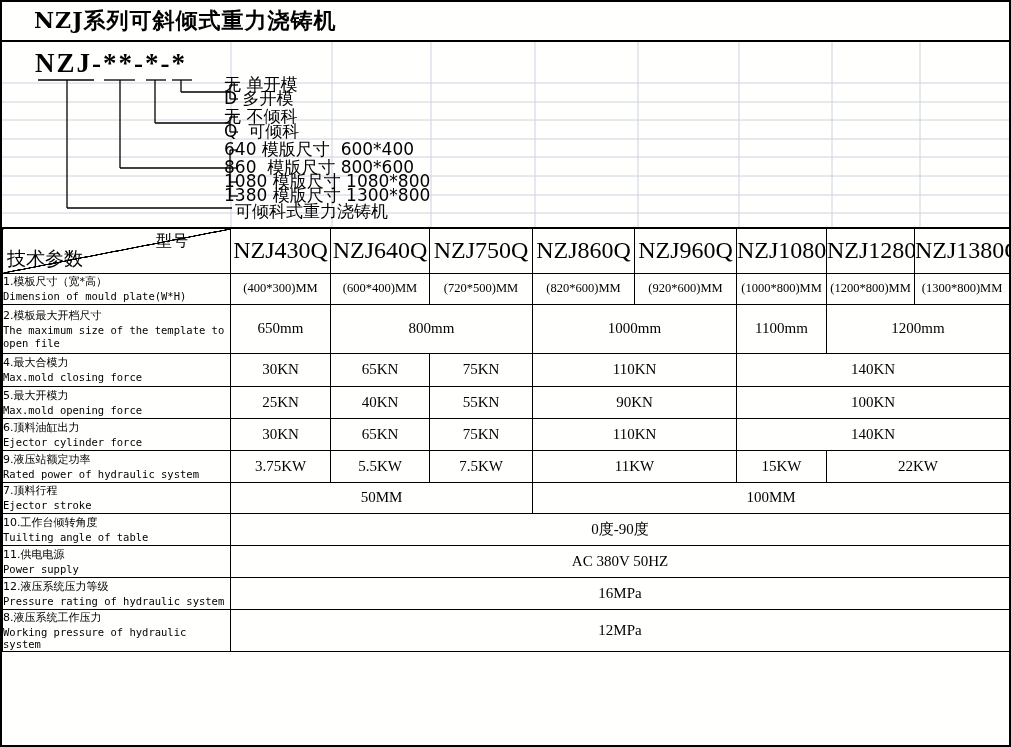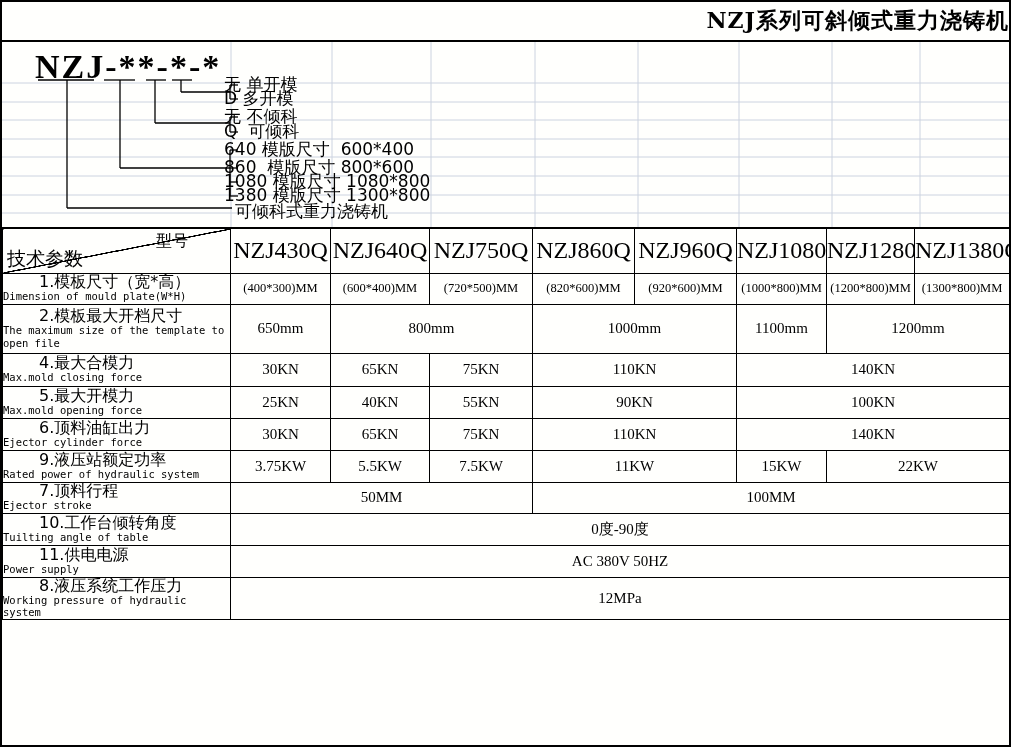--- a/index.html
+++ b/index.html
@@ -2,45 +2,45 @@
 <html><head>
 <meta charset="utf-8">
 <style>
   html,body{margin:0;padding:0;background:#ffffff;}
   .page{
     position:relative;width:1011px;height:747px;box-sizing:border-box;
     background:#fffffd;border:2px solid #000;overflow:hidden;
     font-family:"DejaVu Sans",sans-serif;color:#000;
   }
   
-  .titlebar{height:38px;border-bottom:2px solid #000;display:flex;align-items:center;justify-content:flex-end;}
+  .titlebar{height:38px;border-bottom:2px solid #000;display:flex;align-items:center;justify-content:flex-start;padding-left:32px;}
   .title{font-family:"DejaVu Serif",serif;font-weight:bold;font-size:22px;letter-spacing:1px;}
   
   .diagram{position:relative;height:185px;}
   .diagram svg{position:absolute;left:0;top:0;}
   .code{position:absolute;left:33px;top:6px;font-family:"Liberation Serif",serif;
-        font-weight:bold;font-size:34px;letter-spacing:2px;white-space:pre;}
+        font-weight:bold;font-size:27px;letter-spacing:2px;white-space:pre;}
   .blabel{position:absolute;left:222px;font-size:17px;line-height:14px;white-space:pre;text-align:center;}
   .b0{top:35px}.b1{top:49px}.b2{top:67px}.b3{top:82px}
   .b4{top:100px}.b5{top:118px}.b6{top:132px}.b7{top:146px}
   .base{position:absolute;left:233px;top:158px;font-size:17px;white-space:pre;}
   
   table.spec{border-collapse:collapse;table-layout:fixed;width:1007px;border-top:2px solid #000;}
   table.spec td,table.spec th{border:1px solid #000;padding:0;overflow:hidden;}
   th.corner{
     position:relative;
     background-image:linear-gradient(to bottom right,
       transparent calc(50% - 0.7px),#000 calc(50% - 0.7px),
       #000 calc(50% + 0.7px),transparent calc(50% + 0.7px));
   }
   .corner-top{position:absolute;top:2px;right:42px;font-size:16px;font-weight:normal;}
   .corner-bottom{position:absolute;bottom:1px;left:4px;font-size:19px;font-weight:normal;}
   th.model{font-family:"Liberation Serif",serif;font-weight:normal;font-size:24px;text-align:center;}
   td.lbl{padding:1px 3px;vertical-align:middle;}
-  .zh{font-size:16px;line-height:16px;white-space:pre;margin-left:36px;}
+  .zh{font-size:11px;line-height:16px;white-space:pre;}
   .en{font-family:"DejaVu Sans Mono",monospace;font-size:10.5px;line-height:12.5px;}
   td.val{text-align:center;vertical-align:middle;font-family:"Liberation Serif",serif;font-size:15px;margin-left:16px;}
   td.dim{font-size:12.5px;}
 </style>
 </head>
 <body>
 
 <div class="page">
 
   <div class="titlebar">
@@ -237,20 +237,27 @@
     </tr>
 
     <tr style="height:32px">
       <td class="lbl">
         <div class="zh">11.供电电源</div>
         <div class="en">Power supply</div>
       </td>
       <td class="val" colspan="8">AC 380V 50HZ</td>
     </tr>
 
+    <tr style="height:32px">
+      <td class="lbl">
+        <div class="zh">12.液压系统压力等级</div>
+        <div class="en">Pressure rating of hydraulic system</div>
+      </td>
+      <td class="val" colspan="8">16MPa</td>
+    </tr>
 
     <tr style="height:31px">
       <td class="lbl">
         <div class="zh">8.液压系统工作压力</div>
         <div class="en">Working pressure of hydraulic system</div>
       </td>
       <td class="val" colspan="8">12MPa</td>
     </tr>
   </tbody>
     </table>

